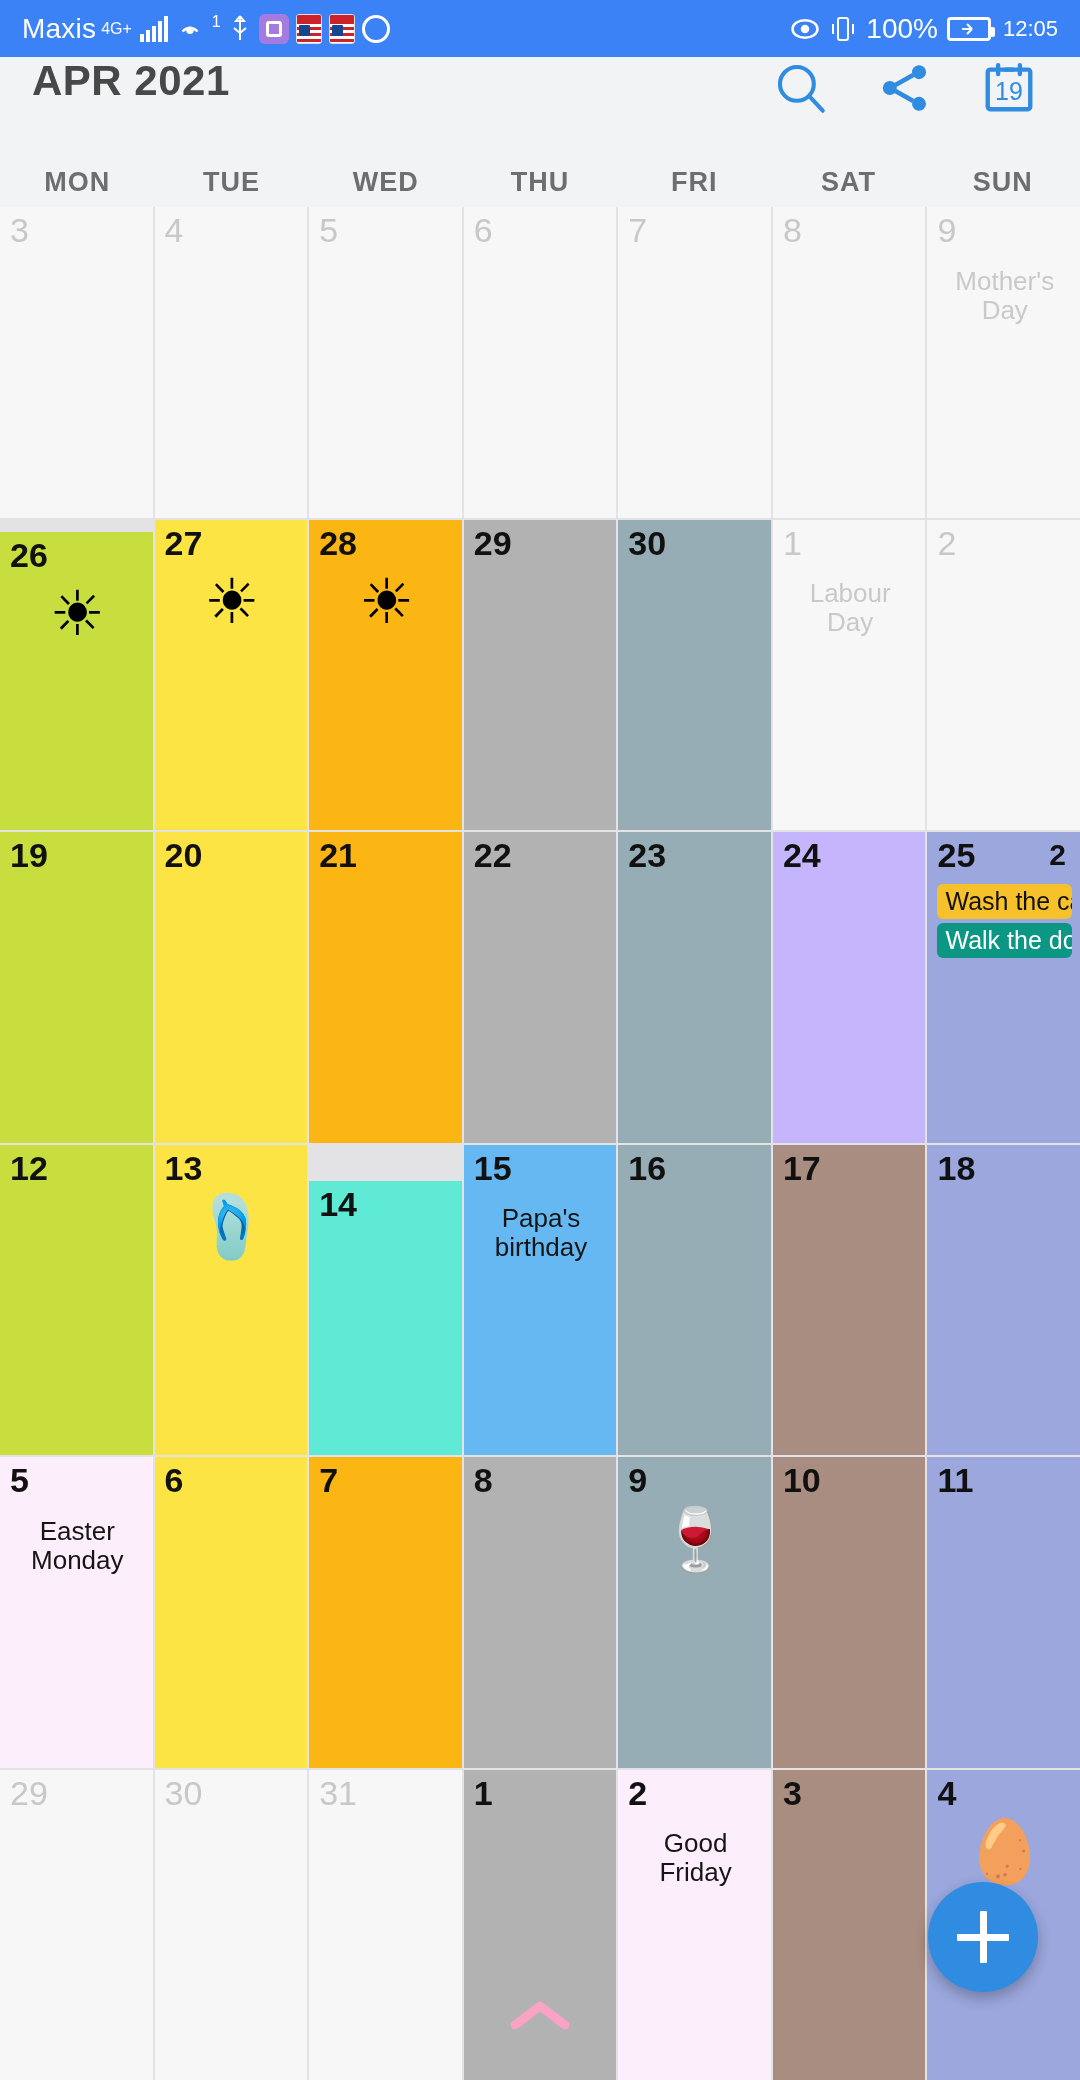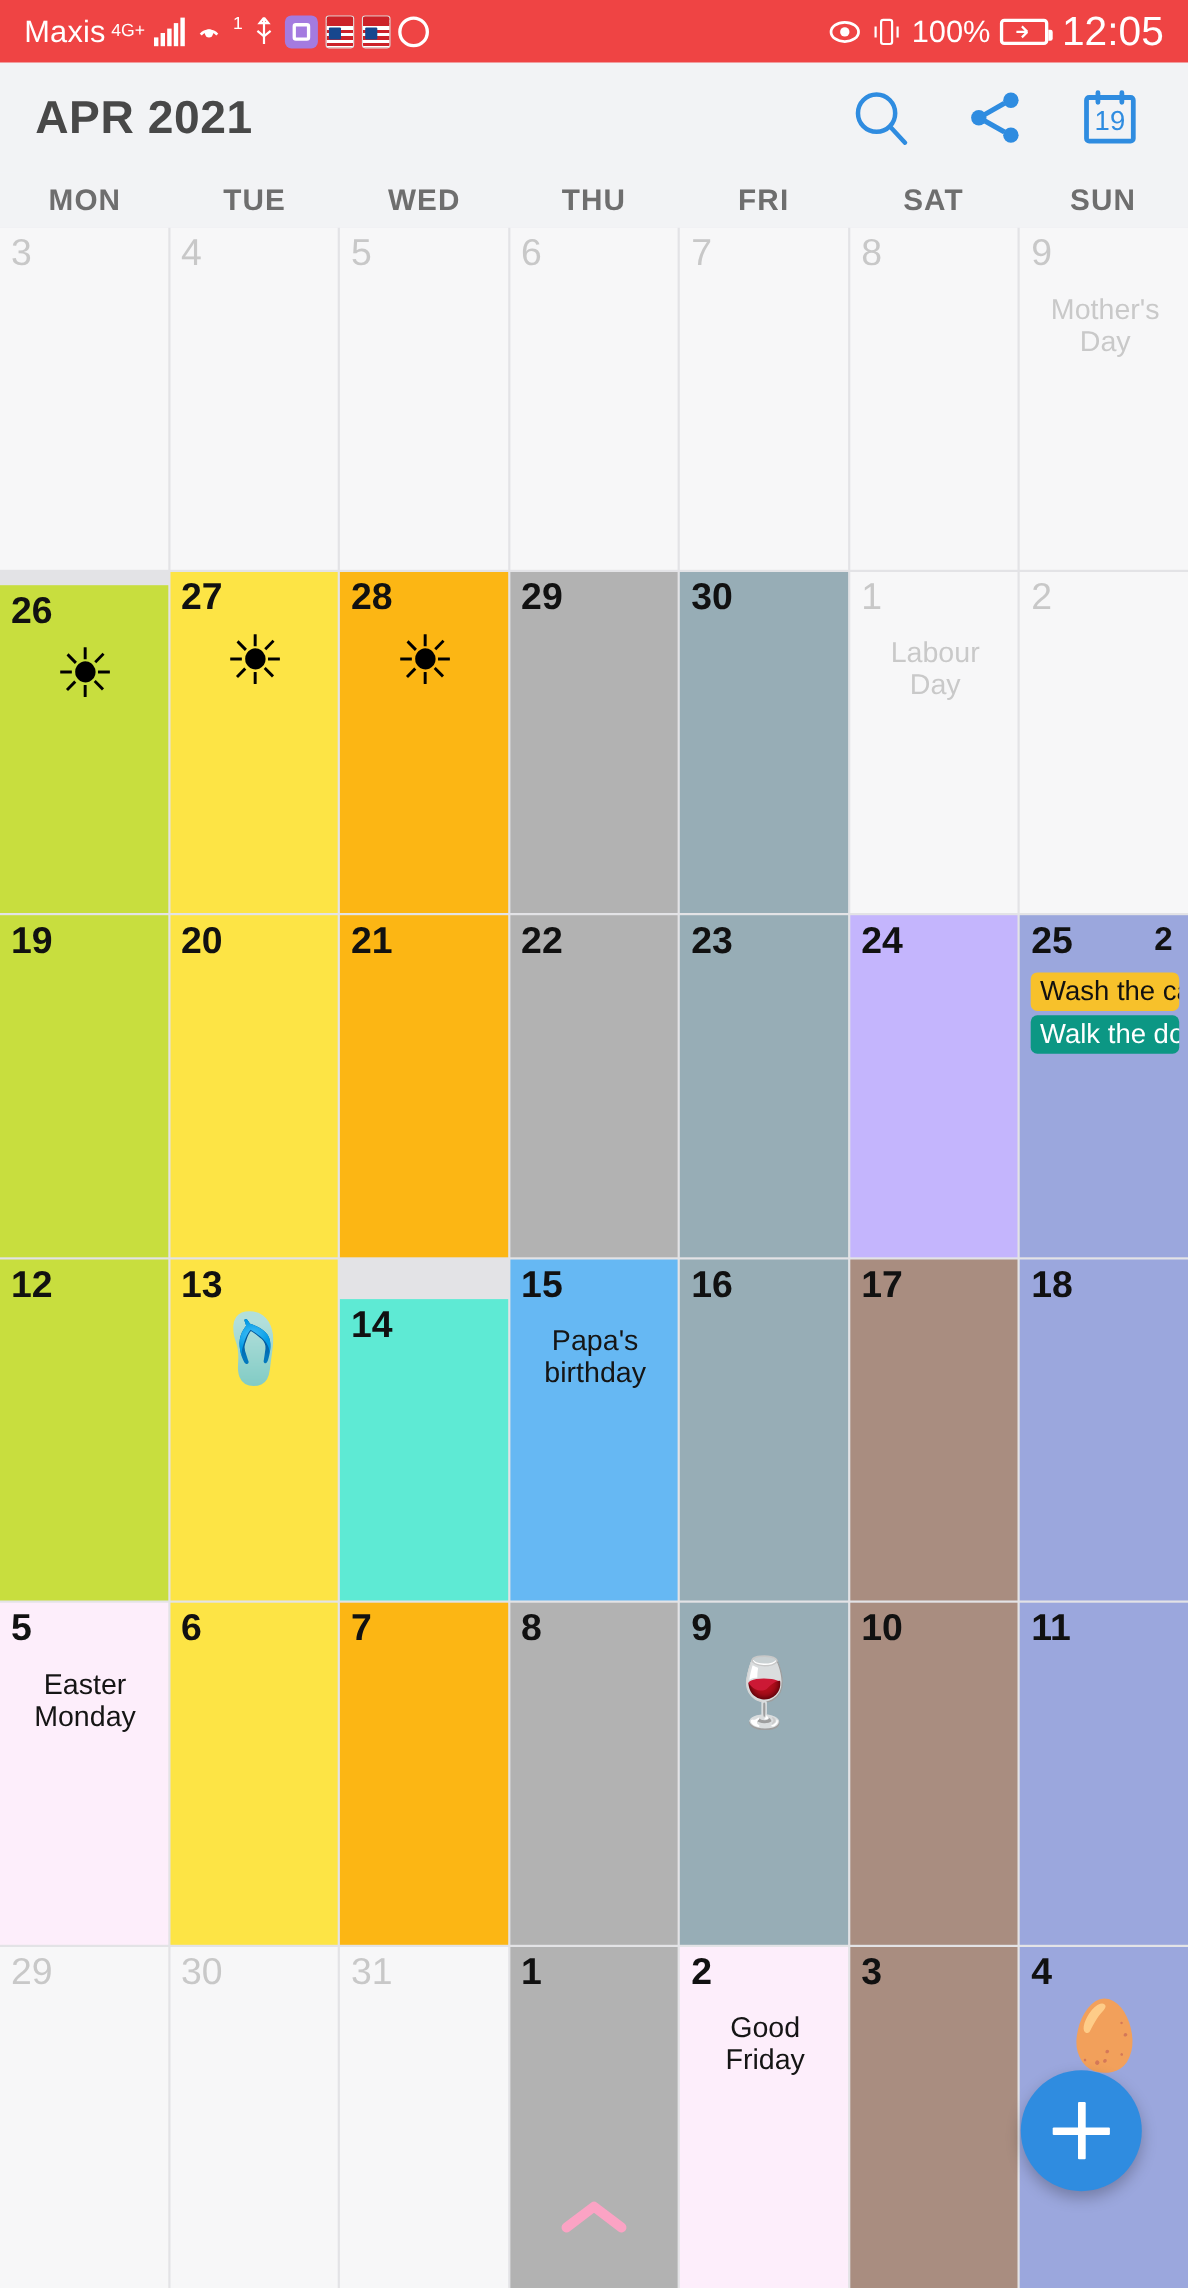--- a/index.html
+++ b/index.html
@@ -4,21 +4,21 @@
 <style>
   * { margin:0; padding:0; box-sizing:border-box; }
   html, body {
     width:1080px; height:2080px;
     font-family:"Liberation Sans", sans-serif;
     background:#f5f5f7; overflow:hidden;
   }
 
   
   .statusbar{
-    height:57px; width:1080px; background:#ef4444;
+    height:57px; width:1080px; background:#3b82f6;
     display:flex; align-items:center; color:#ffffff;
     padding:0 22px; font-size:27px;
   }
   .sb-left{ display:flex; align-items:center; gap:7px; flex:1; }
   .sb-right{ display:flex; align-items:center; gap:9px; }
   .carrier{ font-size:28px; letter-spacing:.2px; }
   .net{ display:flex; align-items:flex-start; font-size:16px; margin-left:-2px;}
   .bars{ display:flex; align-items:flex-end; gap:2px; height:26px; margin-left:1px;}
   .bars i{ width:4px; background:#fff; display:block; }
   .bars i:nth-child(1){height:8px}
@@ -45,26 +45,26 @@
   }
   .simicon span{ width:16px;height:16px;border:3px solid #fff;border-radius:3px;display:block;}
   .wa{
     width:28px;height:28px;border-radius:50%;border:3px solid #fff;display:inline-block;
   }
   .batt{
     width:44px;height:24px;border:3px solid #fff;border-radius:4px;position:relative;
     display:inline-flex;align-items:center;justify-content:center;
   }
   .batt::after{content:"";position:absolute;right:-7px;top:7px;width:4px;height:10px;background:#fff;border-radius:0 2px 2px 0;}
-  .clock{ font-size:37px; margin-left:3px;}
+  .clock{ font-size:22px; margin-left:3px;}
   .pct{ font-size:28px; }
 
   
   .appbar{
-    height:100px; background:#f2f3f5; display:flex; align-items:center;
+    height:100px; background:#f2f3f5; display:flex; align-items:flex-start;
     padding:0 28px 0 32px;
   }
   .title{ font-size:42px; font-weight:bold; color:#484848; letter-spacing:.5px; flex:1; }
   .actions{ display:flex; align-items:center; gap:42px; padding-right:12px;}
   .act{ width:62px;height:62px; display:flex; align-items:center; justify-content:center; }
 
   
   .weekdays{
     height:50px; background:#f2f3f5; display:flex; align-items:center;
   }

